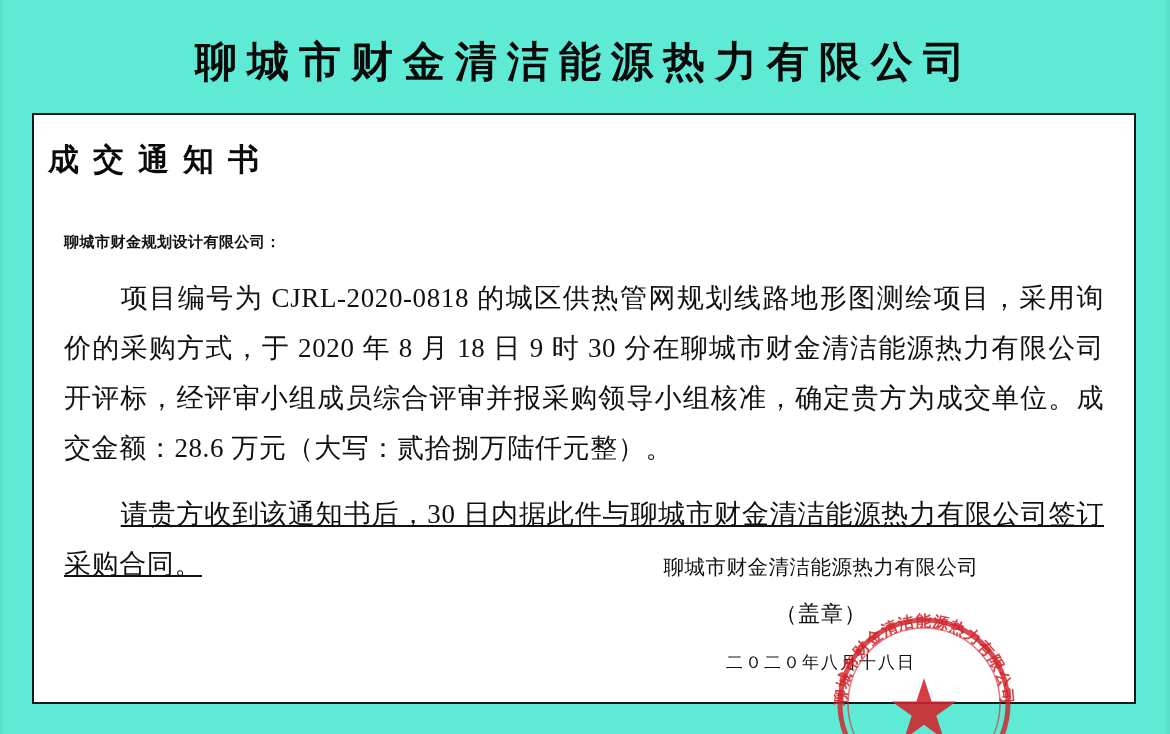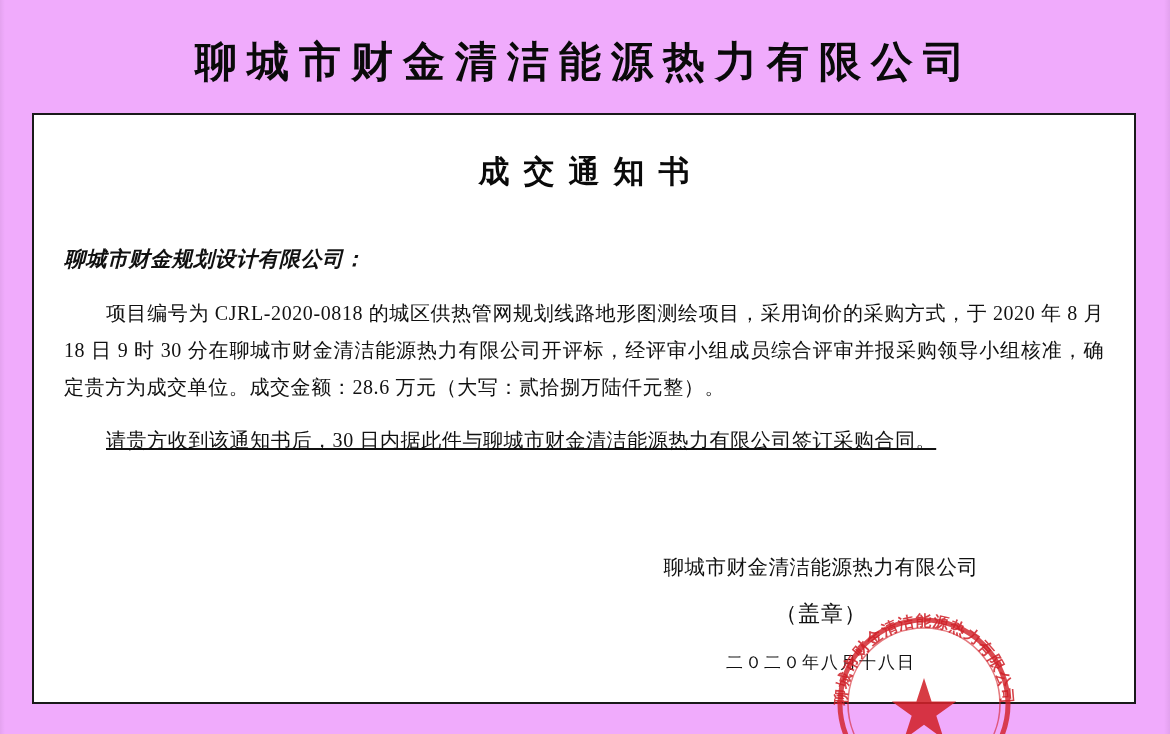--- a/index.html
+++ b/index.html
@@ -13,21 +13,21 @@
     font-family: "Liberation Serif", "DejaVu Serif", serif;
     color: #111111;
     position: relative;
     overflow: hidden;
   }
   .page {
     position: absolute;
     left: 0; top: 0;
     width: 1170px;
     height: 734px;
-    background: #f0abfc;
+    background: #5eead4;
   }
   
   .company-header {
     position: absolute;
     left: 0;
     top: 34px;
     width: 1170px;
     text-align: center;
     font-size: 42px;
     font-weight: bold;
@@ -41,39 +41,38 @@
     position: absolute;
     left: 32px;
     top: 113px;
     width: 1104px;
     height: 591px;
     border: 2px solid #1a1a1a;
     box-sizing: border-box;
     background: #ffffff;
   }
   .notice-title {
-    margin-top: 36px;
-    text-align: center;
+    margin-top: 24px;
+    text-align: left;
     font-size: 31px;
     font-weight: bold;
     letter-spacing: 14px;
     text-indent: 14px;
     color: #0a0a0a;
   }
   .addressee {
     margin-top: 52px;
     margin-left: 30px;
-    font-size: 21px;
+    font-size: 15px;
     font-weight: bold;
     letter-spacing: 0.5px;
-    font-style: italic;
   }
   .body-para {
     margin: 22px 30px 0 30px;
-    font-size: 20px;
+    font-size: 27px;
     line-height: 1.85;
     text-align: justify;
     text-justify: inter-ideograph;
     text-indent: 2.1em;
     letter-spacing: 0.6px;
   }
   .body-para.second {
     margin-top: 16px;
     text-decoration: underline;
   }

